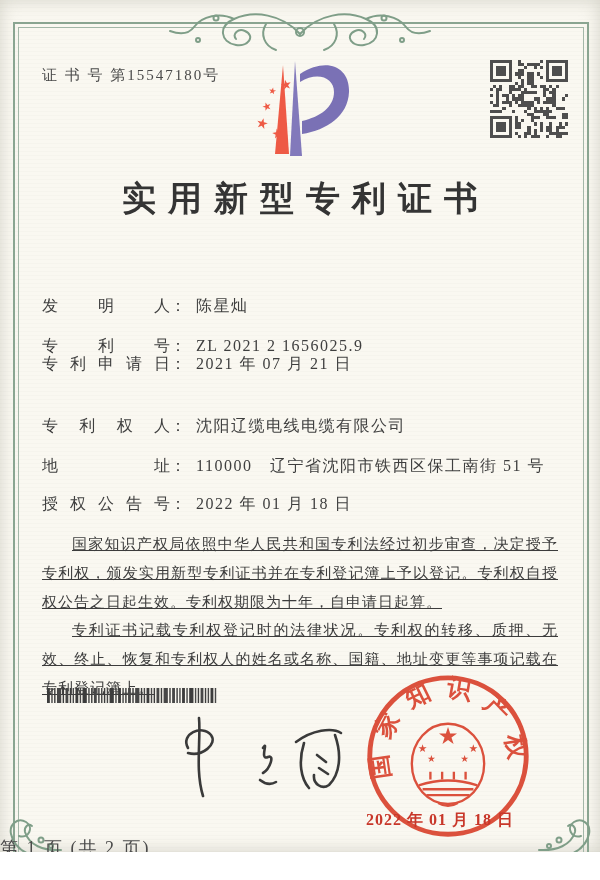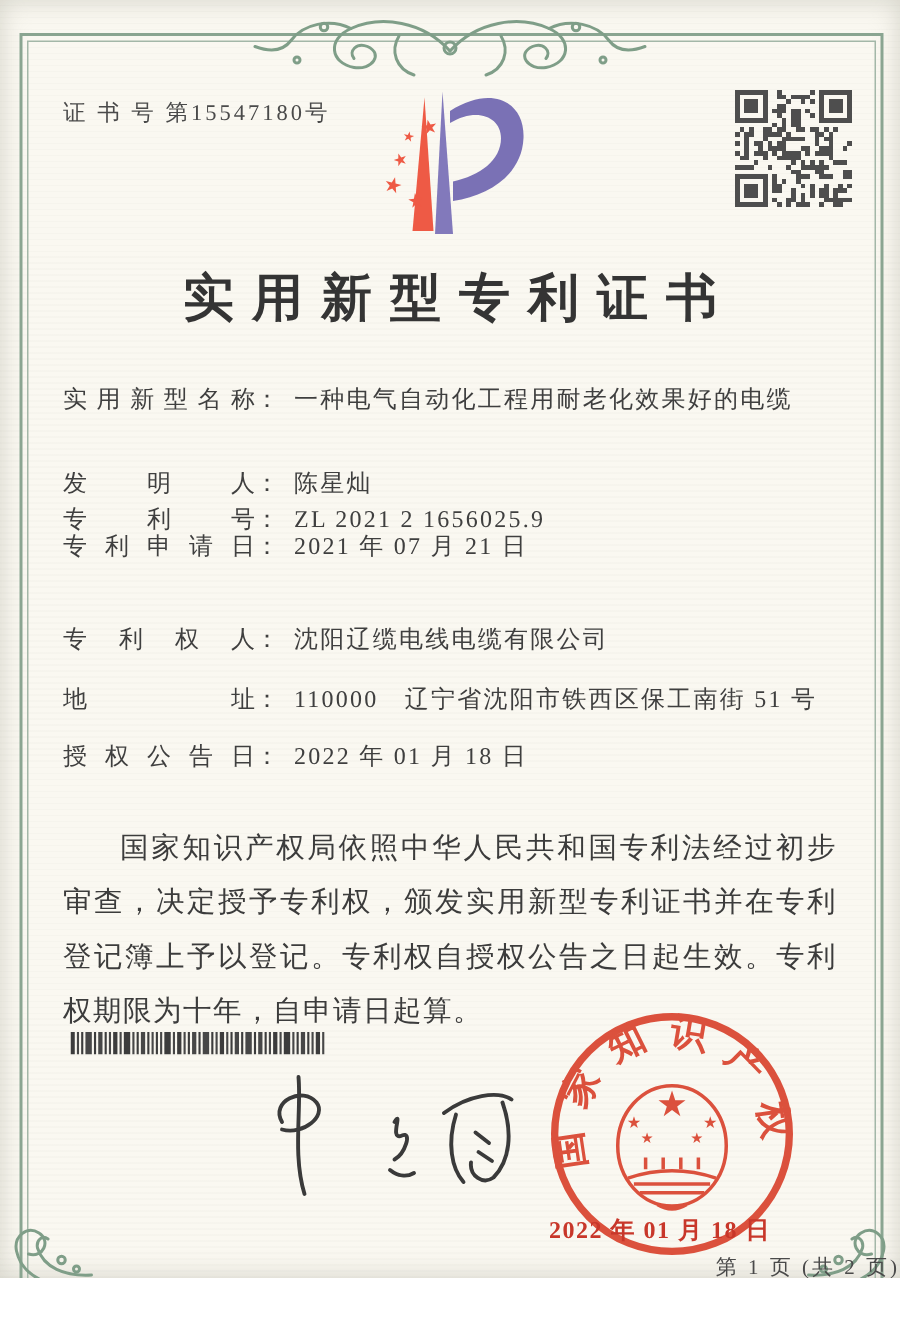--- a/index.html
+++ b/index.html
@@ -23,34 +23,34 @@
     font-family:"Liberation Serif",serif;font-size:34px;font-weight:600;color:#343434;
     letter-spacing:12px;text-indent:12px;
   }
   
   .frow{position:absolute;left:42px;width:520px;font-family:"Liberation Serif",serif;font-size:16px;color:#3f3f3f;white-space:nowrap;}
   .flabel{display:inline-block;width:128px;text-align:justify;text-align-last:justify;vertical-align:bottom;}
   .fcolon{display:inline-block;margin-right:10px;}
   .fvalue{letter-spacing:1.5px;}
   .pair2{position:absolute;left:248px;top:0;}
   
-  .paras{position:absolute;left:42px;top:548px;width:516px;font-family:"Liberation Serif",serif;
-    font-size:19px;line-height:1.92;color:#3c3c3c;text-align:justify;letter-spacing:1px;}
+  .paras{position:absolute;left:42px;top:530px;width:516px;font-family:"Liberation Serif",serif;
+    font-size:15px;line-height:1.92;color:#3c3c3c;text-align:justify;letter-spacing:1px;text-decoration:underline;}
   .paras p{margin:0;text-indent:2em;}
   
   .barcode{position:absolute;left:47px;top:688px;}
   
   .signer{position:absolute;left:55px;top:735px;font-size:16px;color:#2e2e2e;line-height:31px;letter-spacing:2px;}
   .signature{position:absolute;left:168px;top:712px;}
   
   .seal{position:absolute;left:360px;top:670px;opacity:.92;}
   .seal-date{position:absolute;left:366px;top:810px;font-size:16px;font-weight:bold;color:#c8372a;
     font-family:"Liberation Serif",serif;letter-spacing:1px;}
   
-  .page-footer{position:absolute;left:0;top:836px;width:600px;text-align:right;font-size:14px;
+  .page-footer{position:absolute;left:0;top:836px;width:600px;text-align:left;font-size:18px;
     color:#4a4a4a;font-family:"Liberation Serif",serif;letter-spacing:2px;}
   .ghost{position:absolute;left:0;top:862px;width:600px;text-align:center;font-size:11px;
     color:rgba(100,100,100,.18);letter-spacing:6px;font-family:"Liberation Serif",serif;}
   .ornament{position:absolute;}
 </style>
 </head>
 <body>
 
 <div class="page">
 
@@ -298,44 +298,42 @@
       <rect x="18" y="0" width="7" height="7" fill="#4e4e4e"></rect>
       <rect x="19" y="1" width="5" height="5" fill="#faf8f1"></rect>
       <rect x="20" y="2" width="3" height="3" fill="#4e4e4e"></rect>
       <rect x="0" y="18" width="7" height="7" fill="#4e4e4e"></rect>
       <rect x="1" y="19" width="5" height="5" fill="#faf8f1"></rect>
       <rect x="2" y="20" width="3" height="3" fill="#4e4e4e"></rect>
     </svg>
 
   <div class="title">实用新型专利证书</div>
 
-  <div class="frow" style="top:256px">
-    <span class="flabel">实用新型名称</span><span class="fcolon">：</span><span class="fvalue">一种电气自动化工程用耐老化效果好的电缆</span>
-  </div>
-  <div class="frow" style="top:312px">
+  <div class="frow" style="top:296px">
     <span class="flabel">发明人</span><span class="fcolon">：</span><span class="fvalue">陈星灿</span>
   </div>
   <div class="frow" style="top:336px">
     <span class="flabel">专利号</span><span class="fcolon">：</span><span class="fvalue">ZL 2021 2 1656025.9</span>
   </div>
   <div class="frow" style="top:354px">
     <span class="flabel">专利申请日</span><span class="fcolon">：</span><span class="fvalue">2021 年 07 月 21 日</span>
   </div>
   <div class="frow" style="top:416px">
     <span class="flabel">专利权人</span><span class="fcolon">：</span><span class="fvalue">沈阳辽缆电线电缆有限公司</span>
   </div>
   <div class="frow" style="top:456px">
     <span class="flabel">地址</span><span class="fcolon">：</span><span class="fvalue">110000　辽宁省沈阳市铁西区保工南街 51 号</span>
   </div>
   <div class="frow" style="top:494px">
-    <span class="flabel">授权公告日</span><span class="fcolon">：</span><span class="fvalue">2022 年 01 月 18 日</span>
+    <span class="flabel">授权公告号</span><span class="fcolon">：</span><span class="fvalue">2022 年 01 月 18 日</span>
   </div>
 
   <div class="paras">
     <p>国家知识产权局依照中华人民共和国专利法经过初步审查，决定授予专利权，颁发实用新型专利证书并在专利登记簿上予以登记。专利权自授权公告之日起生效。专利权期限为十年，自申请日起算。</p>
+    <p>专利证书记载专利权登记时的法律状况。专利权的转移、质押、无效、终止、恢复和专利权人的姓名或名称、国籍、地址变更等事项记载在专利登记簿上。</p>
   </div>
 
   <svg class="barcode" id="barcode" width="182" height="15" preserveAspectRatio="none" viewBox="0 0 128 15">
       <rect x="0" y="0" width="2" height="15" fill="#3c3c3c"></rect>
       <rect x="3" y="0" width="1" height="15" fill="#474747"></rect>
       <rect x="5" y="0" width="1" height="15" fill="#3c3c3c"></rect>
       <rect x="7" y="0" width="3" height="15" fill="#474747"></rect>
       <rect x="11" y="0" width="1" height="15" fill="#3c3c3c"></rect>
       <rect x="13" y="0" width="2" height="15" fill="#474747"></rect>
       <rect x="16" y="0" width="1" height="15" fill="#3c3c3c"></rect>

